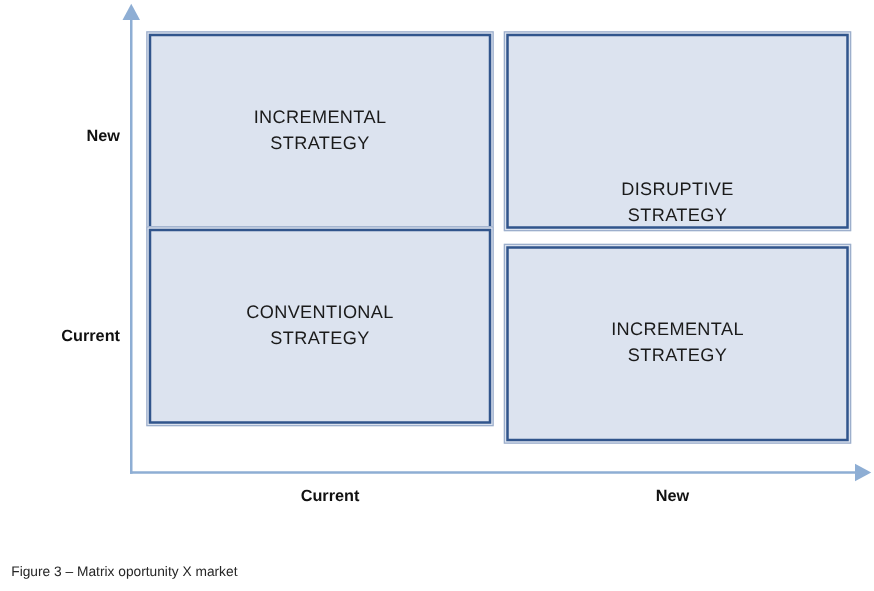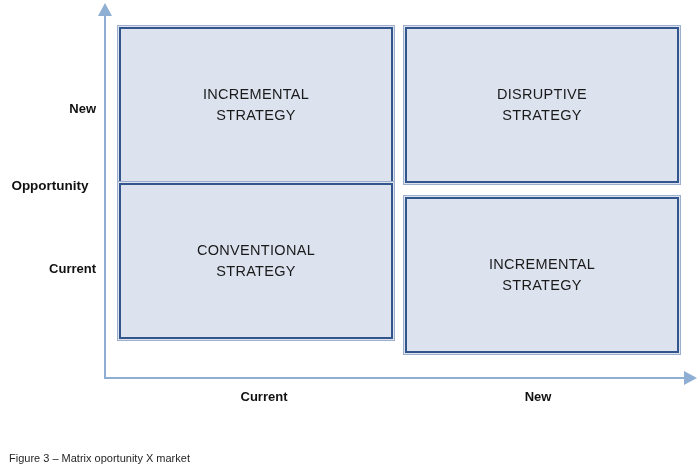--- a/index.html
+++ b/index.html
@@ -71,21 +71,21 @@
     box-sizing: border-box;
     background: #dce3ef;
     border: 1px solid #9dafcc;
     outline: 2px solid #31558c;
     outline-offset: -4px;
     display: flex;
     align-items: center;
     justify-content: center;
   }
   .quad-tl { left: 0px;   top: 0px;   width: 278px; height: 160px; }
-  .quad-tr { left: 286px; top: 0px;   width: 278px; height: 160px; }
+  .quad-tr { left: 286px; top: 0px;   width: 278px; height: 160px; align-items: flex-end; }
   .quad-bl { left: 0px;   top: 156px; width: 278px; height: 160px; }
   .quad-br { left: 286px; top: 170px; width: 278px; height: 160px; }
 
   .quadrant-label {
     color: #1a1a1a;
     font-size: 14.5px;
     line-height: 21px;
     text-align: center;
     letter-spacing: 0.3px;
     white-space: pre-line;
@@ -167,21 +167,20 @@
 <body>
 
 <div id="figure-root">
 
   <div class="axis-vertical-line"></div>
   <div class="axis-vertical-arrow"></div>
   <div class="axis-horizontal-line"></div>
   <div class="axis-horizontal-arrow"></div>
 
   <div class="y-tick-new">New</div>
-  <div class="y-axis-title">Opportunity</div>
   <div class="y-tick-current">Current</div>
 
   <div class="matrix-grid">
     <div class="quadrant quad-tl">
       <span class="quadrant-label">INCREMENTAL
 STRATEGY</span>
     </div>
     <div class="quadrant quad-tr">
       <span class="quadrant-label">DISRUPTIVE
 STRATEGY</span>

